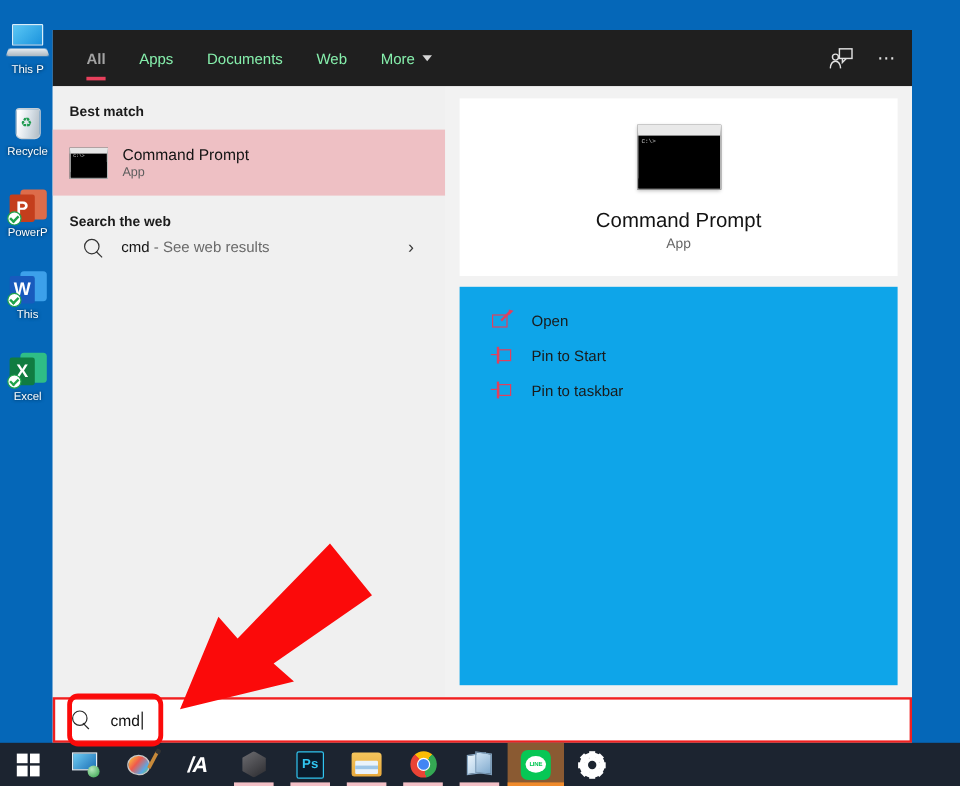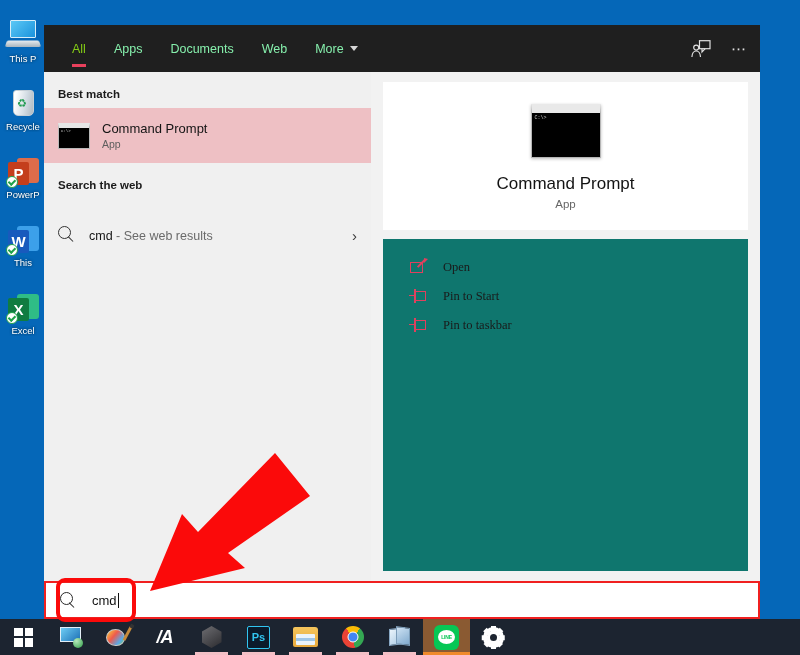--- a/index.html
+++ b/index.html
@@ -112,21 +112,21 @@
     flex: 0 0 auto;
   }
   .tabs { display: flex; align-items: flex-end; gap: 0; height: 47px; }
   .tab {
     position: relative; height: 47px;
     display: flex; align-items: center;
     padding: 0 14px;
     color: #86efac; font-size: 12.5px;
     cursor: default; white-space: nowrap;
   }
-  .tab.active { color: #84cc16; font-weight: normal; text-align: right; }
+  .tab.active { color: #a3a3a3; font-weight: bold; text-align: right; }
   .tab.active::after {
     content: ""; position: absolute;
     left: 14px; right: 14px; bottom: 5px; height: 3px;
     background: #e8405c;
   }
   .tab .caret {
     display: inline-block; margin-left: 6px;
     width: 0; height: 0;
     border-left: 4.5px solid transparent;
     border-right: 4.5px solid transparent;
@@ -170,22 +170,22 @@
   }
   .cmd-ico .txt {
     position: absolute; left: 2px; top: 1px;
     color: #cfcfcf; font-size: 4px; font-family: "Liberation Mono", monospace;
   }
   .r-text { display: flex; flex-direction: column; gap: 2px; }
   .r-title { font-size: 13px; color: #141414; }
   .r-sub { font-size: 10.5px; color: #5e5e5e; }
 
   .webrow {
-    display: flex; align-items: flex-end;
-    height: 44px; padding: 0 14px; cursor: default;
+    display: flex; align-items: flex-start;
+    height: 44px; padding: 0 26px; cursor: default;
   }
   .mag {
     width: 17px; height: 17px; flex: 0 0 17px; margin-right: 14px;
     position: relative;
   }
   .mag::before {
     content: ""; position: absolute; left: 0; top: 0;
     width: 11px; height: 11px; border: 1.4px solid #333; border-radius: 50%;
   }
   .mag::after {
@@ -224,23 +224,22 @@
     border-radius: 75% 0 0 0;
   }
   .big-cmd .t {
     position: absolute; left: 3px; top: 2px;
     color: #cfcfcf; font-size: 5px; font-family: "Liberation Mono", monospace;
   }
   .card-title { font-size: 17px; color: #131313; }
   .card-sub { font-size: 11.5px; color: #666; margin-top: 4px; }
 
   .actions {
-    background: #0f766e; flex: 1 1 auto;
+    background: #0ea5e9; flex: 1 1 auto;
     padding: 14px 0 0 0;
-    font-family: Liberation Serif, serif;
   }
   .action {
     display: flex; align-items: center;
     height: 29px; padding-left: 26px; cursor: default;
   }
   .a-ico {
     width: 20px; height: 18px; flex: 0 0 20px; margin-right: 14px;
     position: relative;
   }
   .a-label { font-size: 12.5px; color: #1a1a1a; }

